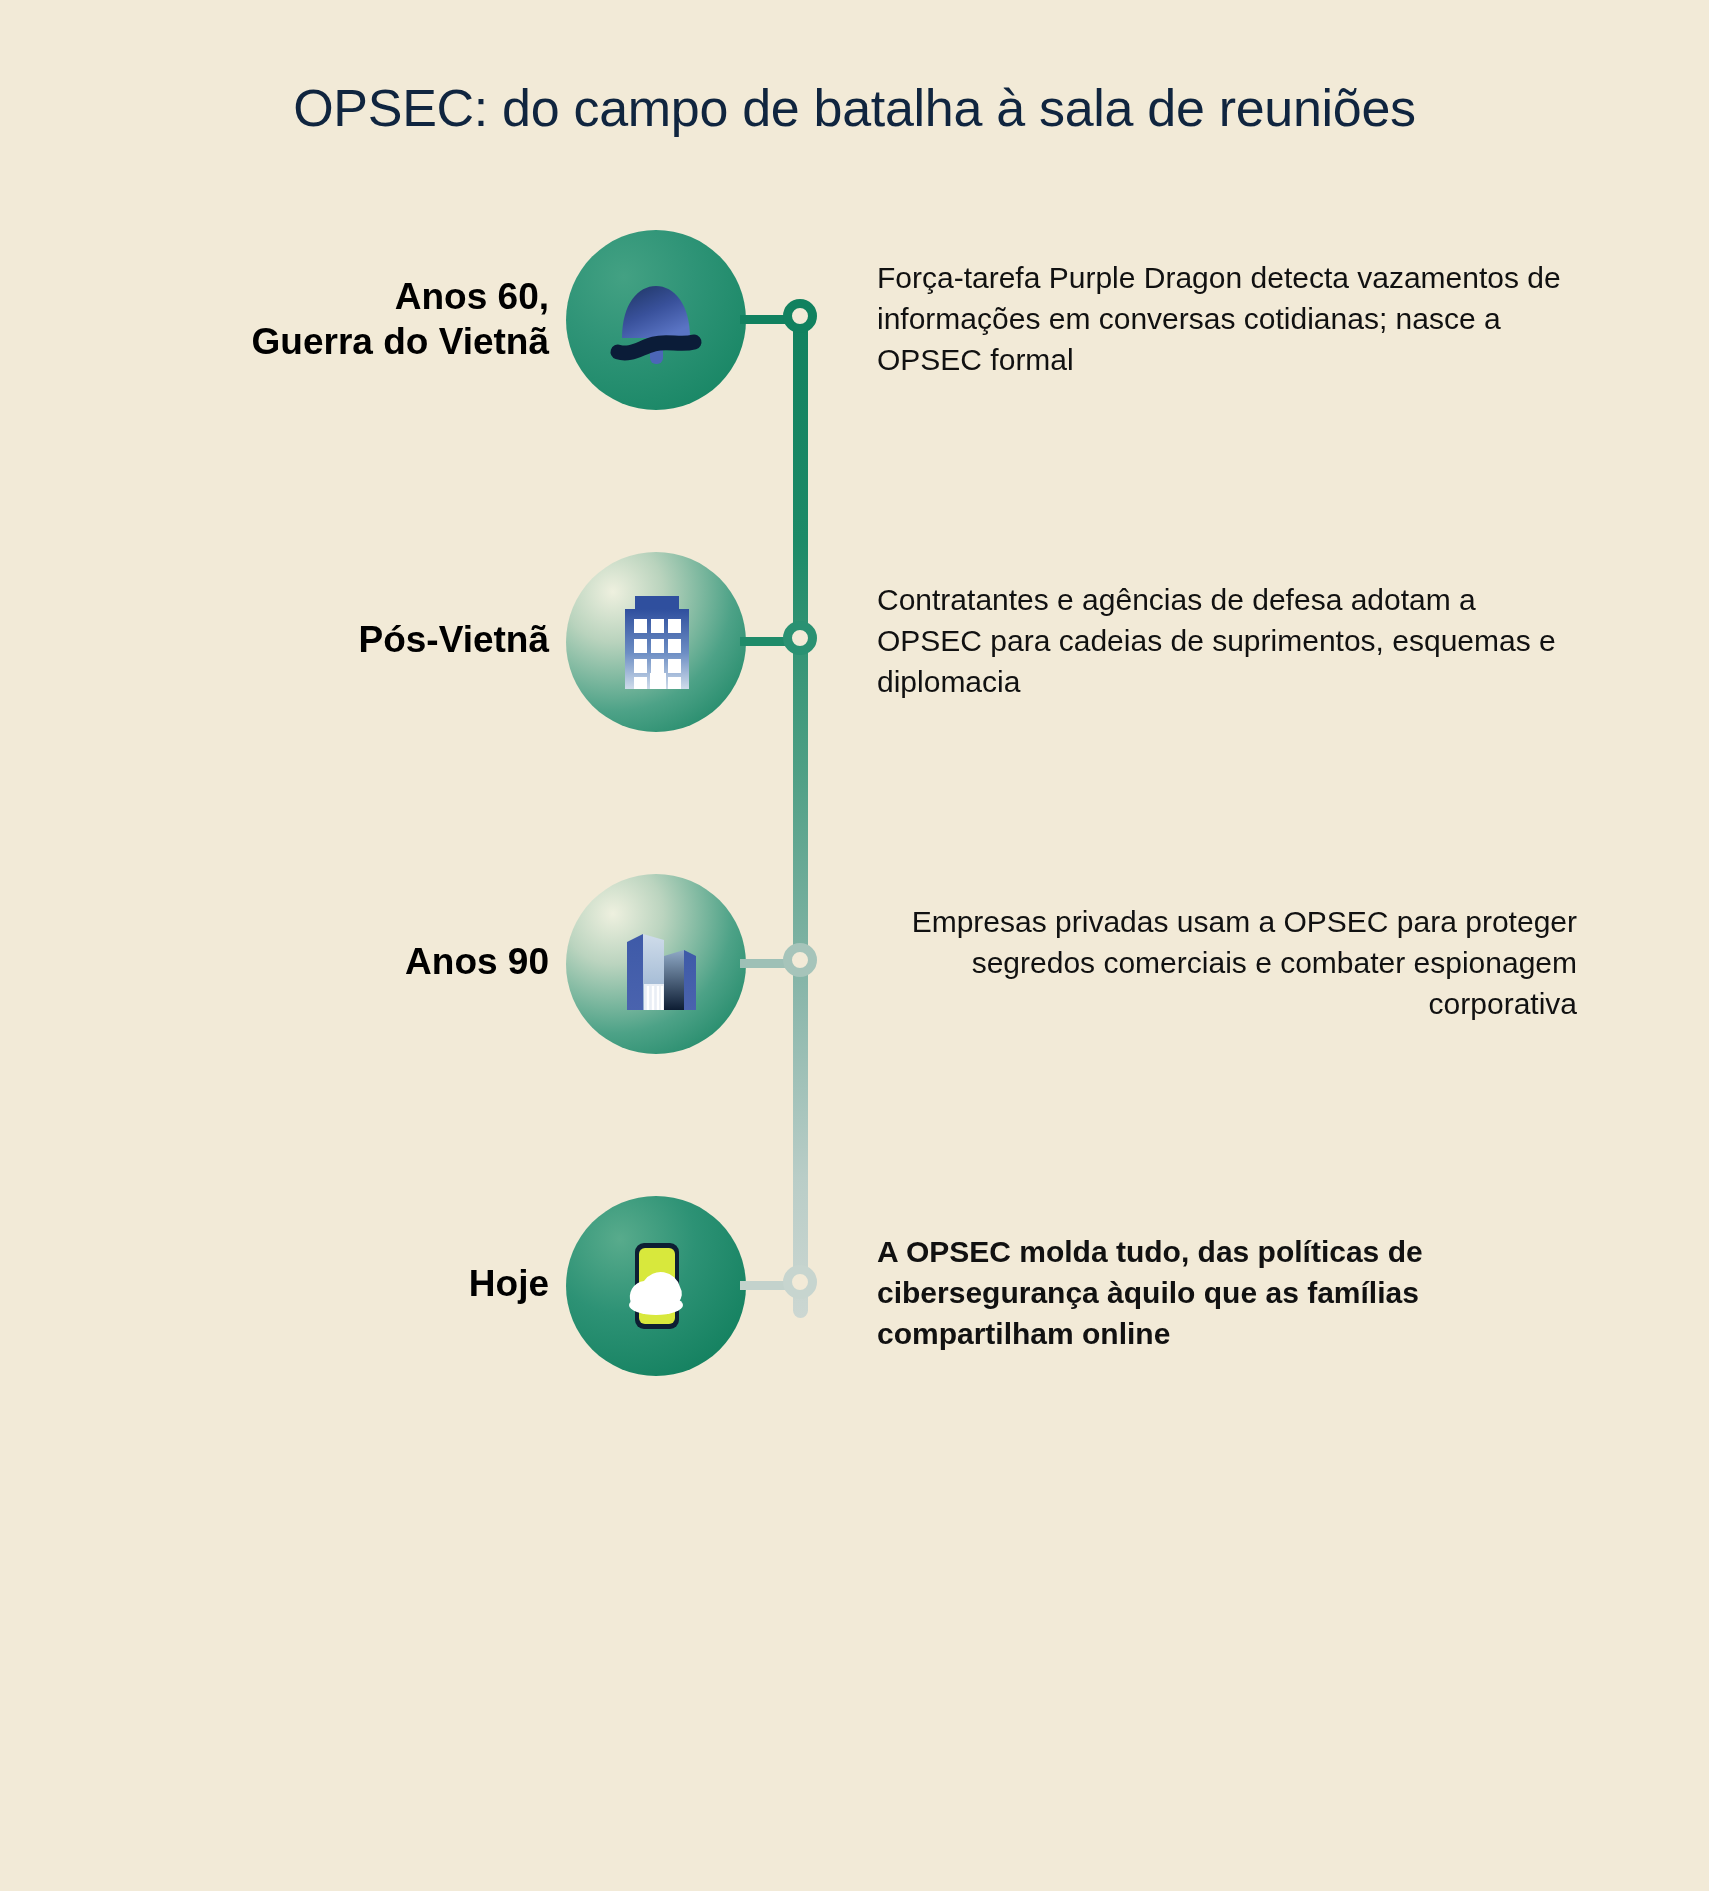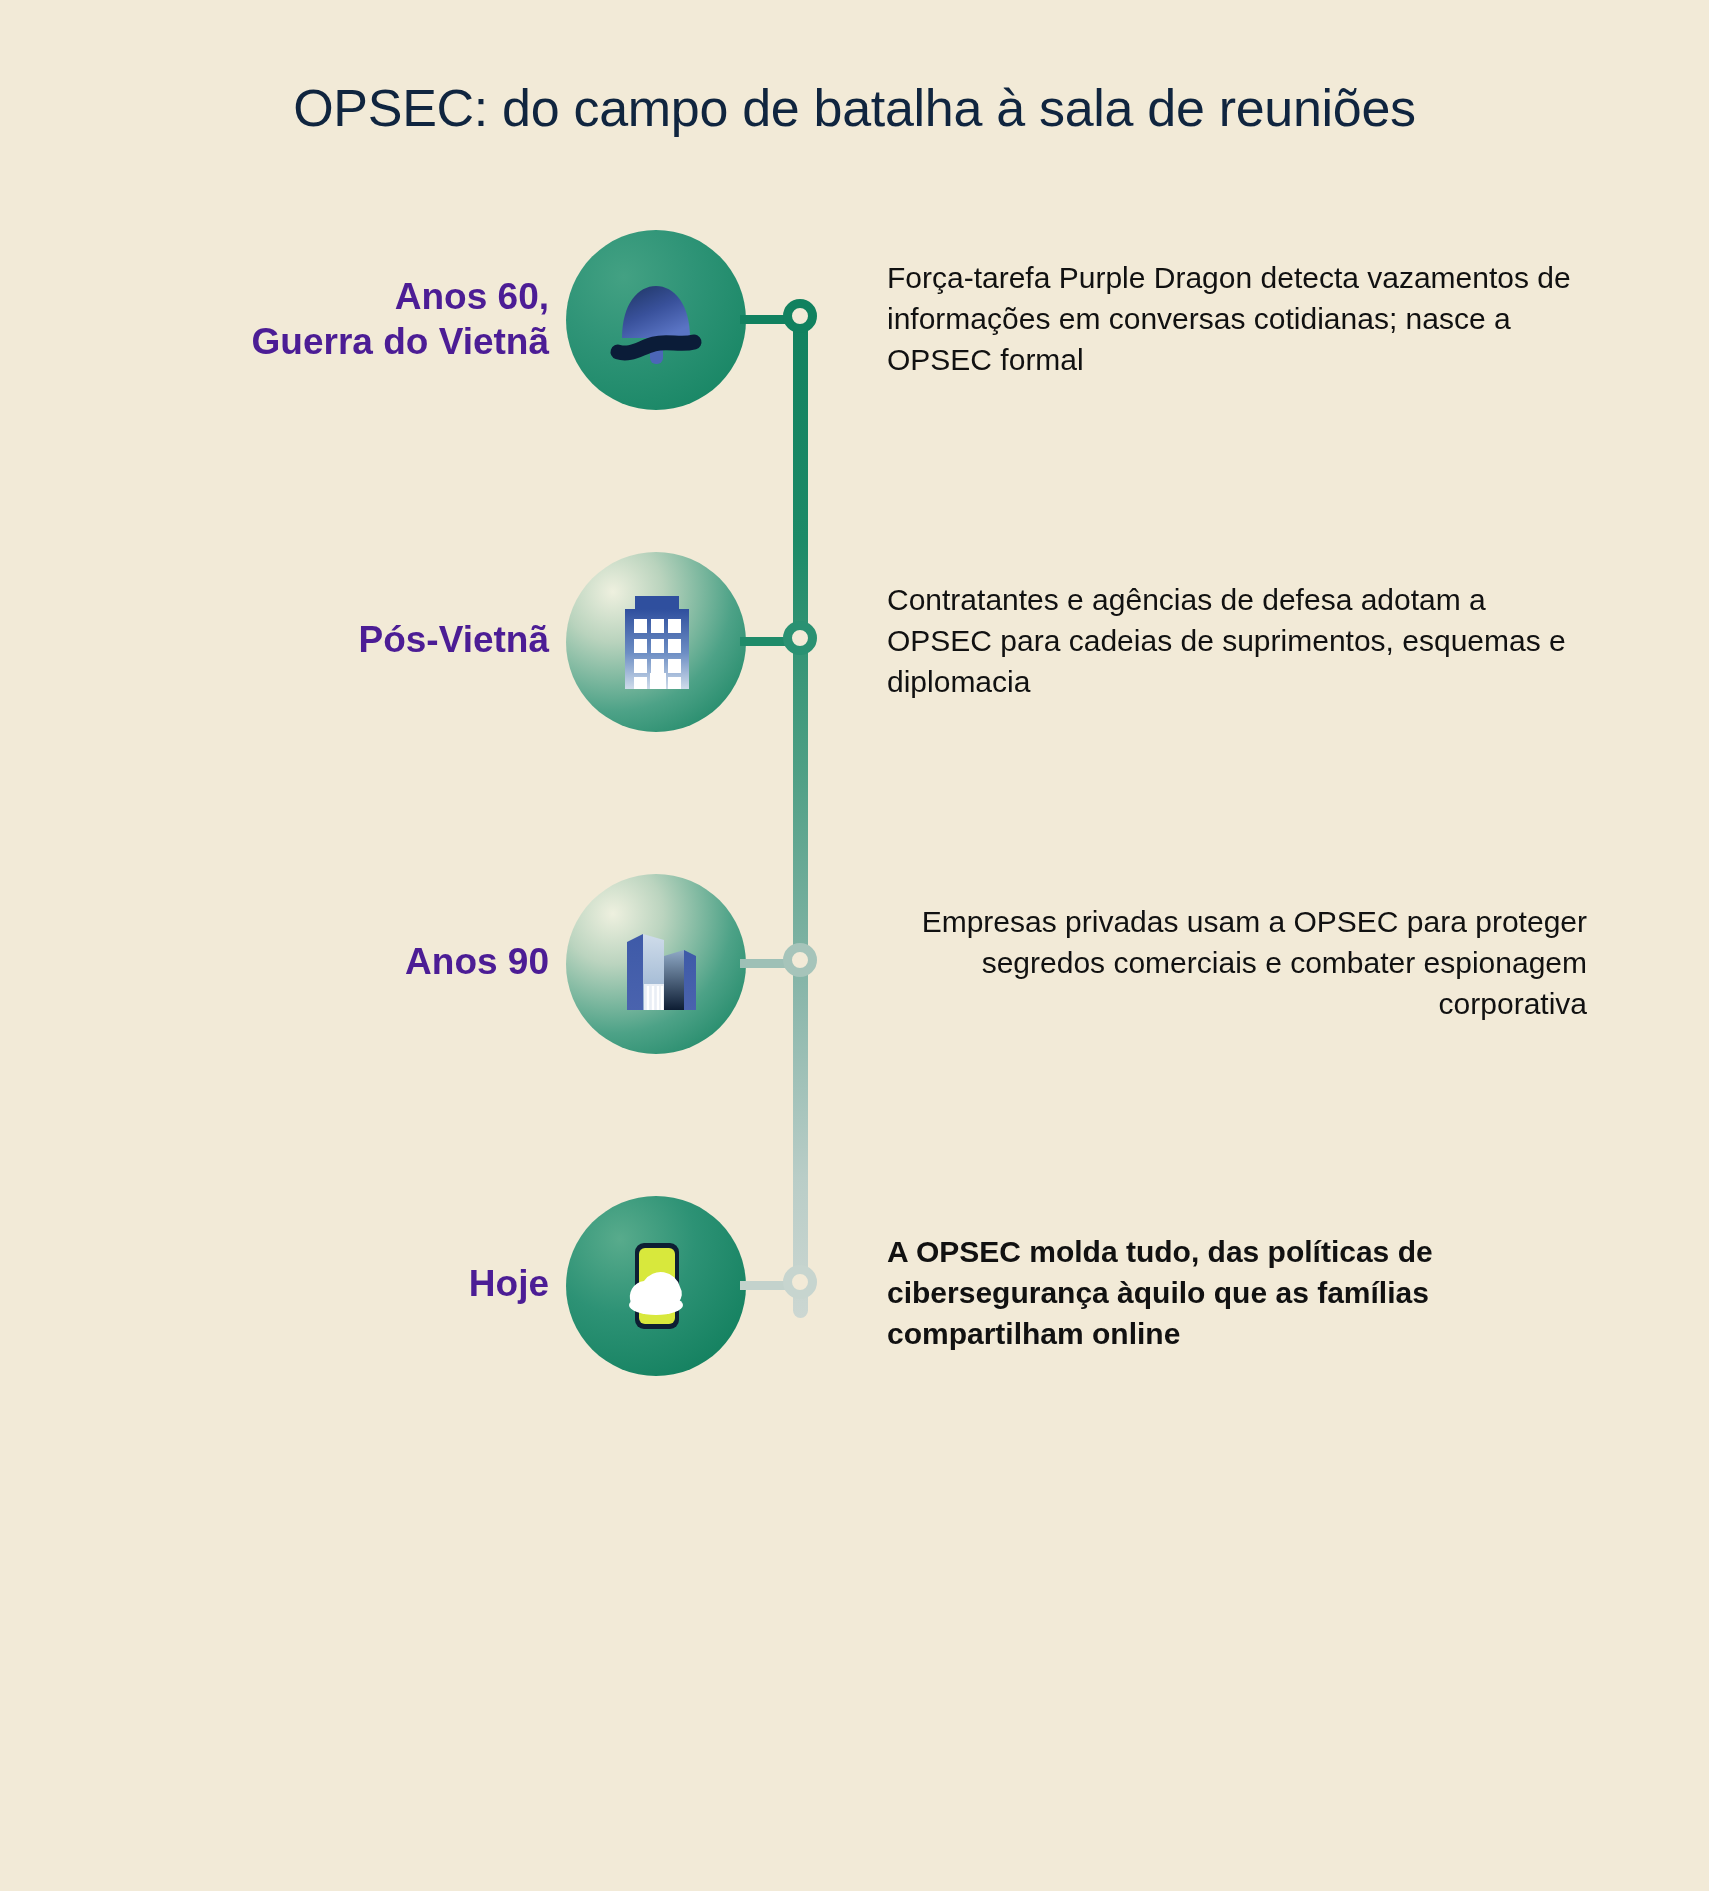--- a/index.html
+++ b/index.html
@@ -36,31 +36,30 @@
 
   
   .row { position:absolute; left:0; width:1709px; }
   .row-label {
     position:absolute;
     right:1160px;
     width:520px;
     text-align:right;
     font-size:37px;
     font-weight:bold;
-    color:#4c1d95;
+    color:#000000;
     line-height:1.22;
   }
   .row-body {
     position:absolute;
     left:877px;
     width:700px;
     font-size:30px;
     line-height:1.36;
     color:#111111;
-    margin-left:10px;
   }
 
   
   .bubble {
     position:absolute;
     left:566px;
     width:180px;
     height:180px;
     border-radius:50%;
     display:flex;

